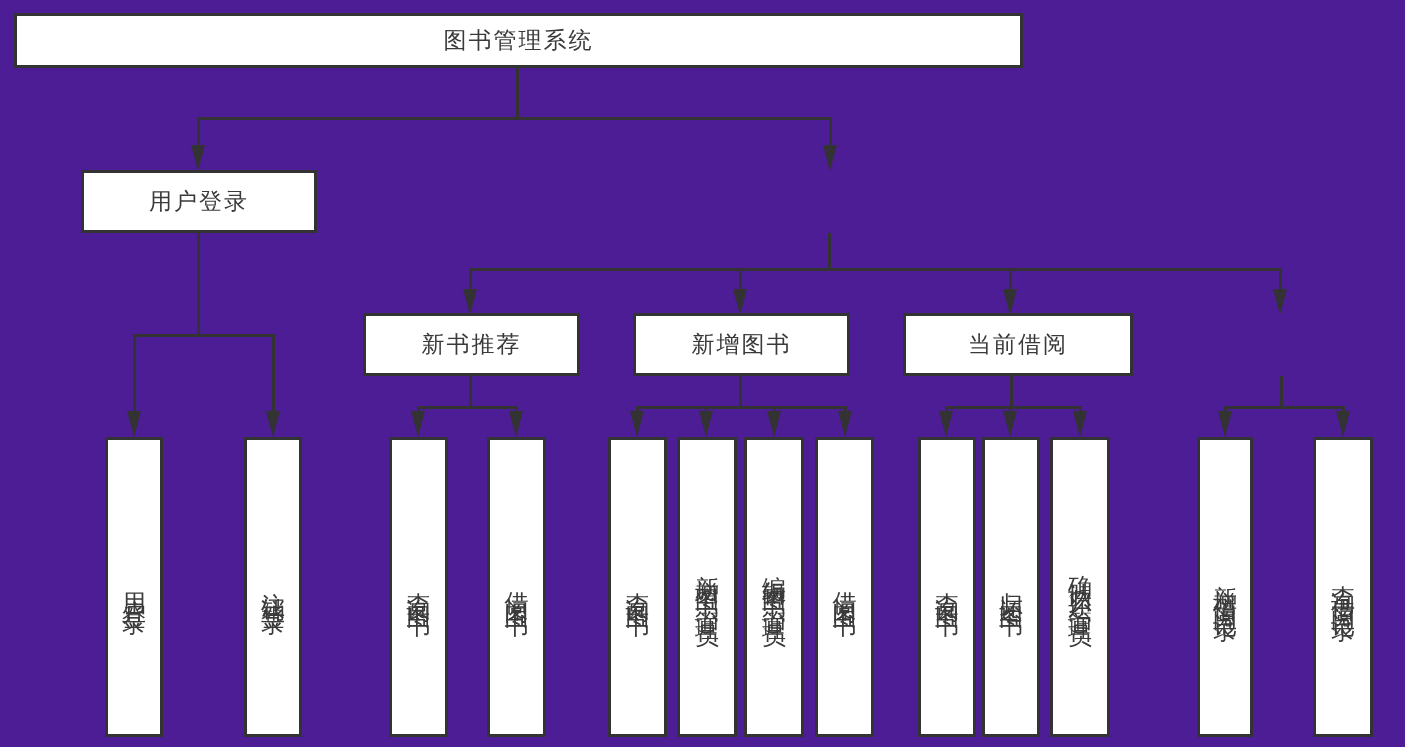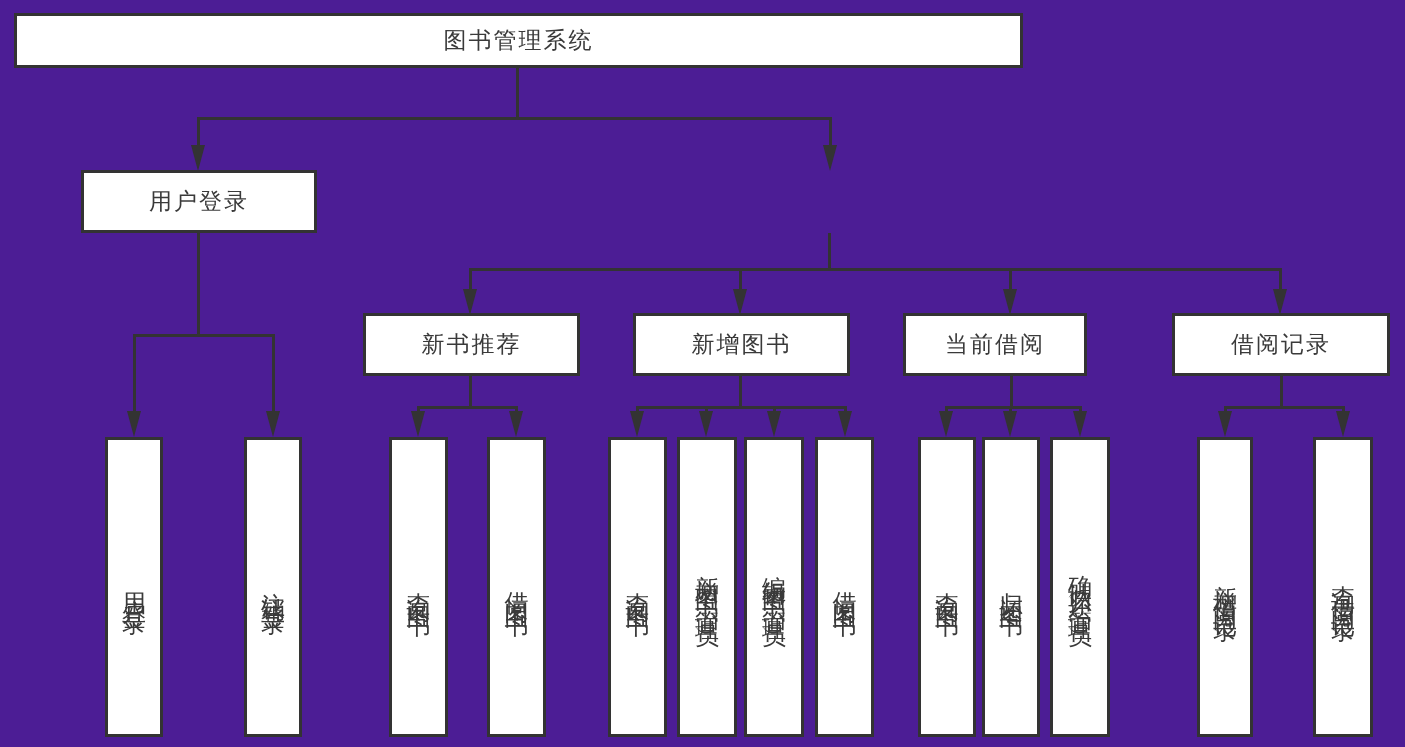--- a/index.html
+++ b/index.html
@@ -67,25 +67,22 @@
   <div class="arrow" style="left:733px;top:289px"></div>
   <div class="arrow" style="left:1003px;top:289px"></div>
   <div class="arrow" style="left:1273px;top:289px"></div>
 
   <div class="box" style="left:363px;top:313px;width:217px;height:63px">
     <span>新书推荐</span>
   </div>
   <div class="box" style="left:633px;top:313px;width:217px;height:63px">
     <span>新增图书</span>
   </div>
-  <div class="box" style="left:903px;top:313px;width:184px;height:63px">
+  <div class="box" style="left:903px;top:313px;width:230px;height:63px">
     <span>当前借阅</span>
-  </div>
-  <div class="box" style="left:1172px;top:313px;width:218px;height:63px">
-    <span>借阅记录</span>
   </div>
 
   <div class="line" style="left:469px;top:376px;width:3px;height:33px"></div>
   <div class="line" style="left:417px;top:406px;width:101px;height:3px"></div>
   <div class="line" style="left:417px;top:406px;width:3px;height:8px"></div>
   <div class="line" style="left:515px;top:406px;width:3px;height:8px"></div>
   <div class="arrow" style="left:411px;top:411px"></div>
   <div class="arrow" style="left:509px;top:411px"></div>
 
   <div class="line" style="left:739px;top:376px;width:3px;height:33px"></div>

